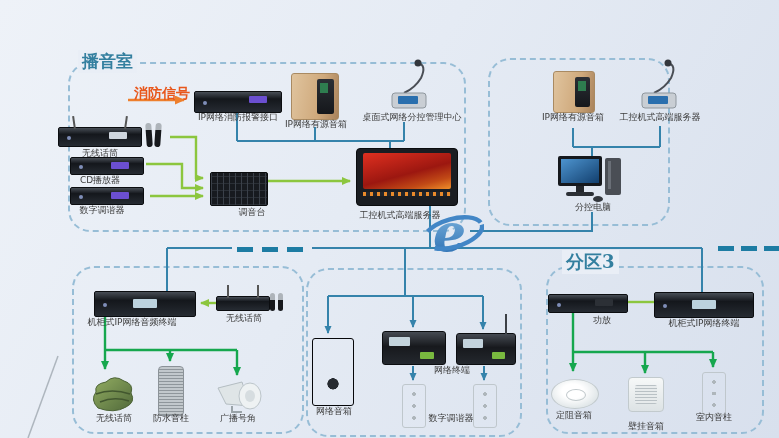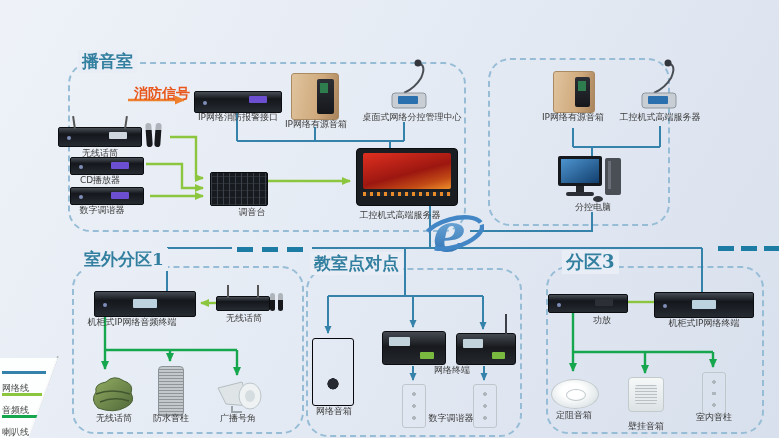--- a/index.html
+++ b/index.html
@@ -71,22 +71,20 @@
 <div class="canvas">
 
 
   <div class="zone" style="left:68px;top:62px;width:394px;height:166px"></div>
   <div class="zone" style="left:488px;top:58px;width:178px;height:164px"></div>
   <div class="zone" style="left:72px;top:266px;width:228px;height:164px"></div>
   <div class="zone" style="left:306px;top:268px;width:212px;height:165px"></div>
   <div class="zone" style="left:546px;top:266px;width:214px;height:164px"></div>
 
   <div class="zlab" style="left:78px;top:50px;font-size:17px">播音室</div>
-  <div class="zlab" style="left:80px;top:248px;font-size:17px">室外分区1</div>
-  <div class="zlab" style="left:310px;top:252px;font-size:17px">教室点对点</div>
   <div class="zlab" style="left:562px;top:250px;font-size:18px">分区3</div>
 
   <svg class="overlay" width="779" height="438">
     <defs>
       <marker id="mb" markerUnits="userSpaceOnUse" markerWidth="9" markerHeight="9" refX="7" refY="3.5" orient="auto">
           <path d="M0,0 L8,3.5 L0,7 Z" fill="#3583ab"></path>
         </marker>
       <marker id="mg" markerUnits="userSpaceOnUse" markerWidth="10" markerHeight="10" refX="8" refY="4" orient="auto">
           <path d="M0,0 L9,4 L0,8 Z" fill="#16a74e"></path>
         </marker>
@@ -323,28 +321,14 @@
     </div>
   <div class="dev ceil" style="left:551px;top:379px;width:46px;height:28px"></div>
   <div class="dev wallspk" style="left:628px;top:377px;width:34px;height:33px"></div>
   <div class="dev column" style="left:702px;top:372px;width:22px;height:41px"></div>
   <div class="lbl" style="left:584px;top:316px;width:36px">功放</div>
   <div class="lbl" style="left:656px;top:319px;width:96px">机柜式IP网络终端</div>
   <div class="lbl" style="left:550px;top:411px;width:48px">定阻音箱</div>
   <div class="lbl" style="left:622px;top:422px;width:48px">壁挂音箱</div>
   <div class="lbl" style="left:690px;top:413px;width:48px">室内音柱</div>
 
-  <div class="legend">
-    <div class="row" style="top:13px">
-      <span class="bar" style="background:#3583ab"></span>
-      <span class="txt">网络线</span>
-    </div>
-    <div class="row" style="top:35px">
-      <span class="bar" style="background:#8cc63e;width:40px"></span>
-      <span class="txt">音频线</span>
-    </div>
-    <div class="row" style="top:57px">
-      <span class="bar" style="background:#16a74e;width:36px"></span>
-      <span class="txt">喇叭线</span>
-    </div>
-  </div>
 
 </div>
 
 </body></html>

